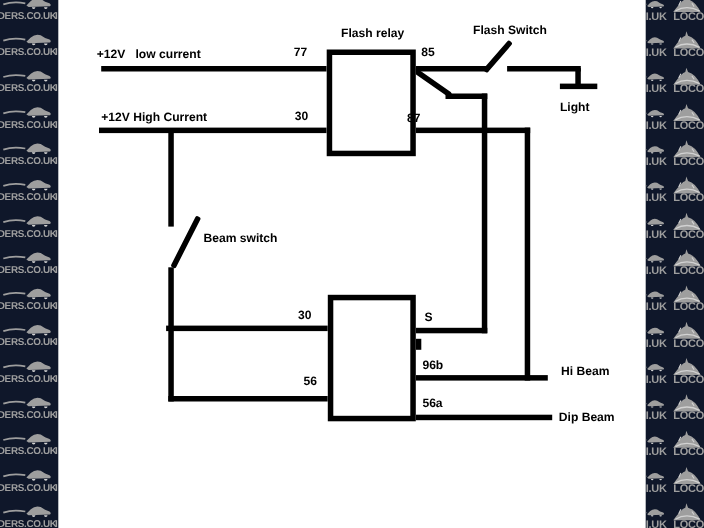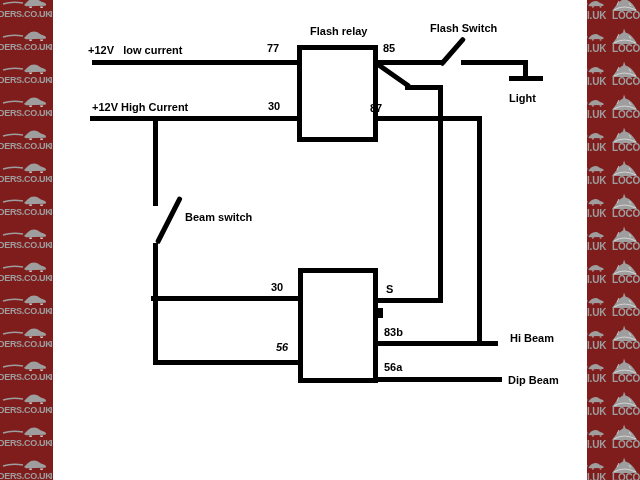--- a/index.html
+++ b/index.html
@@ -1,21 +1,21 @@
 <!DOCTYPE html>
 <html><head>
 <meta charset="utf-8">
 <style>
   html,body{margin:0;padding:0;background:#fff;}
   .stage{
     position:relative;width:640px;height:480px;background:#ffffff;
     overflow:hidden;font-family:"Liberation Sans",sans-serif;
   }
   
-  .wm-strip{position:absolute;top:0;height:480px;width:53px;background:#7f1d1d;overflow:hidden;}
+  .wm-strip{position:absolute;top:0;height:480px;width:53px;background:#0f172a;overflow:hidden;}
   .wm-left{left:0;}
   .wm-right{right:0;}
   .wm-col{position:absolute;top:-4px;left:0;width:100%;}
   .wm-row{position:relative;height:33px;color:#9e9e9e;}
   .wm-text{position:absolute;font-weight:bold;color:#9e9e9e;white-space:pre;}
   .wm-text-sm{font-size:9px;letter-spacing:-0.3px;}
   .wm-text-md{font-size:10px;letter-spacing:-0.2px;}
   .wm-svg{position:absolute;}
   
   .wire{position:absolute;background:#000;}
@@ -65,23 +65,23 @@
   <span class="lbl" style="left:509px;top:92px;">Light</span>
   <span class="lbl" style="left:185px;top:211px;">Beam switch</span>
   <span class="lbl" style="left:510px;top:332px;">Hi Beam</span>
   <span class="lbl" style="left:508px;top:374px;">Dip Beam</span>
 
   <span class="lbl" style="left:267px;top:42px;">77</span>
   <span class="lbl" style="left:268px;top:100px;">30</span>
   <span class="lbl" style="left:383px;top:42px;">85</span>
   <span class="lbl" style="left:370px;top:102px;">87</span>
   <span class="lbl" style="left:271px;top:281px;">30</span>
-  <span class="lbl" style="left:276px;top:341px;font-style:italic;">56</span>
+  <span class="lbl" style="left:276px;top:341px;">56</span>
   <span class="lbl" style="left:386px;top:283px;">S</span>
-  <span class="lbl" style="left:384px;top:326px;">83b</span>
+  <span class="lbl" style="left:384px;top:326px;">96b</span>
   <span class="lbl" style="left:384px;top:361px;">56a</span>
 
   <div class="wm-strip wm-left">
     <div class="wm-col">
         <div class="wm-row">
         <svg class="wm-svg" style="left:2px;top:1px" width="46" height="12" viewBox="0 0 46 12">
      <path d="M1 7 Q10 4 21 6" stroke="#9e9e9e" stroke-width="1.6" fill="none"></path>
      <path d="M22 8 L26 4 Q30 0.5 35 2 L39 4.5 L43 6 Q45 7.5 43.5 8.7 L24 9.3 Z" fill="#9e9e9e"></path>
      <path d="M27 9.5 a1.6 1.6 0 1 0 3.2 0 M38 9.5 a1.6 1.6 0 1 0 3.2 0" fill="#d2d2d2"></path>
    </svg>

